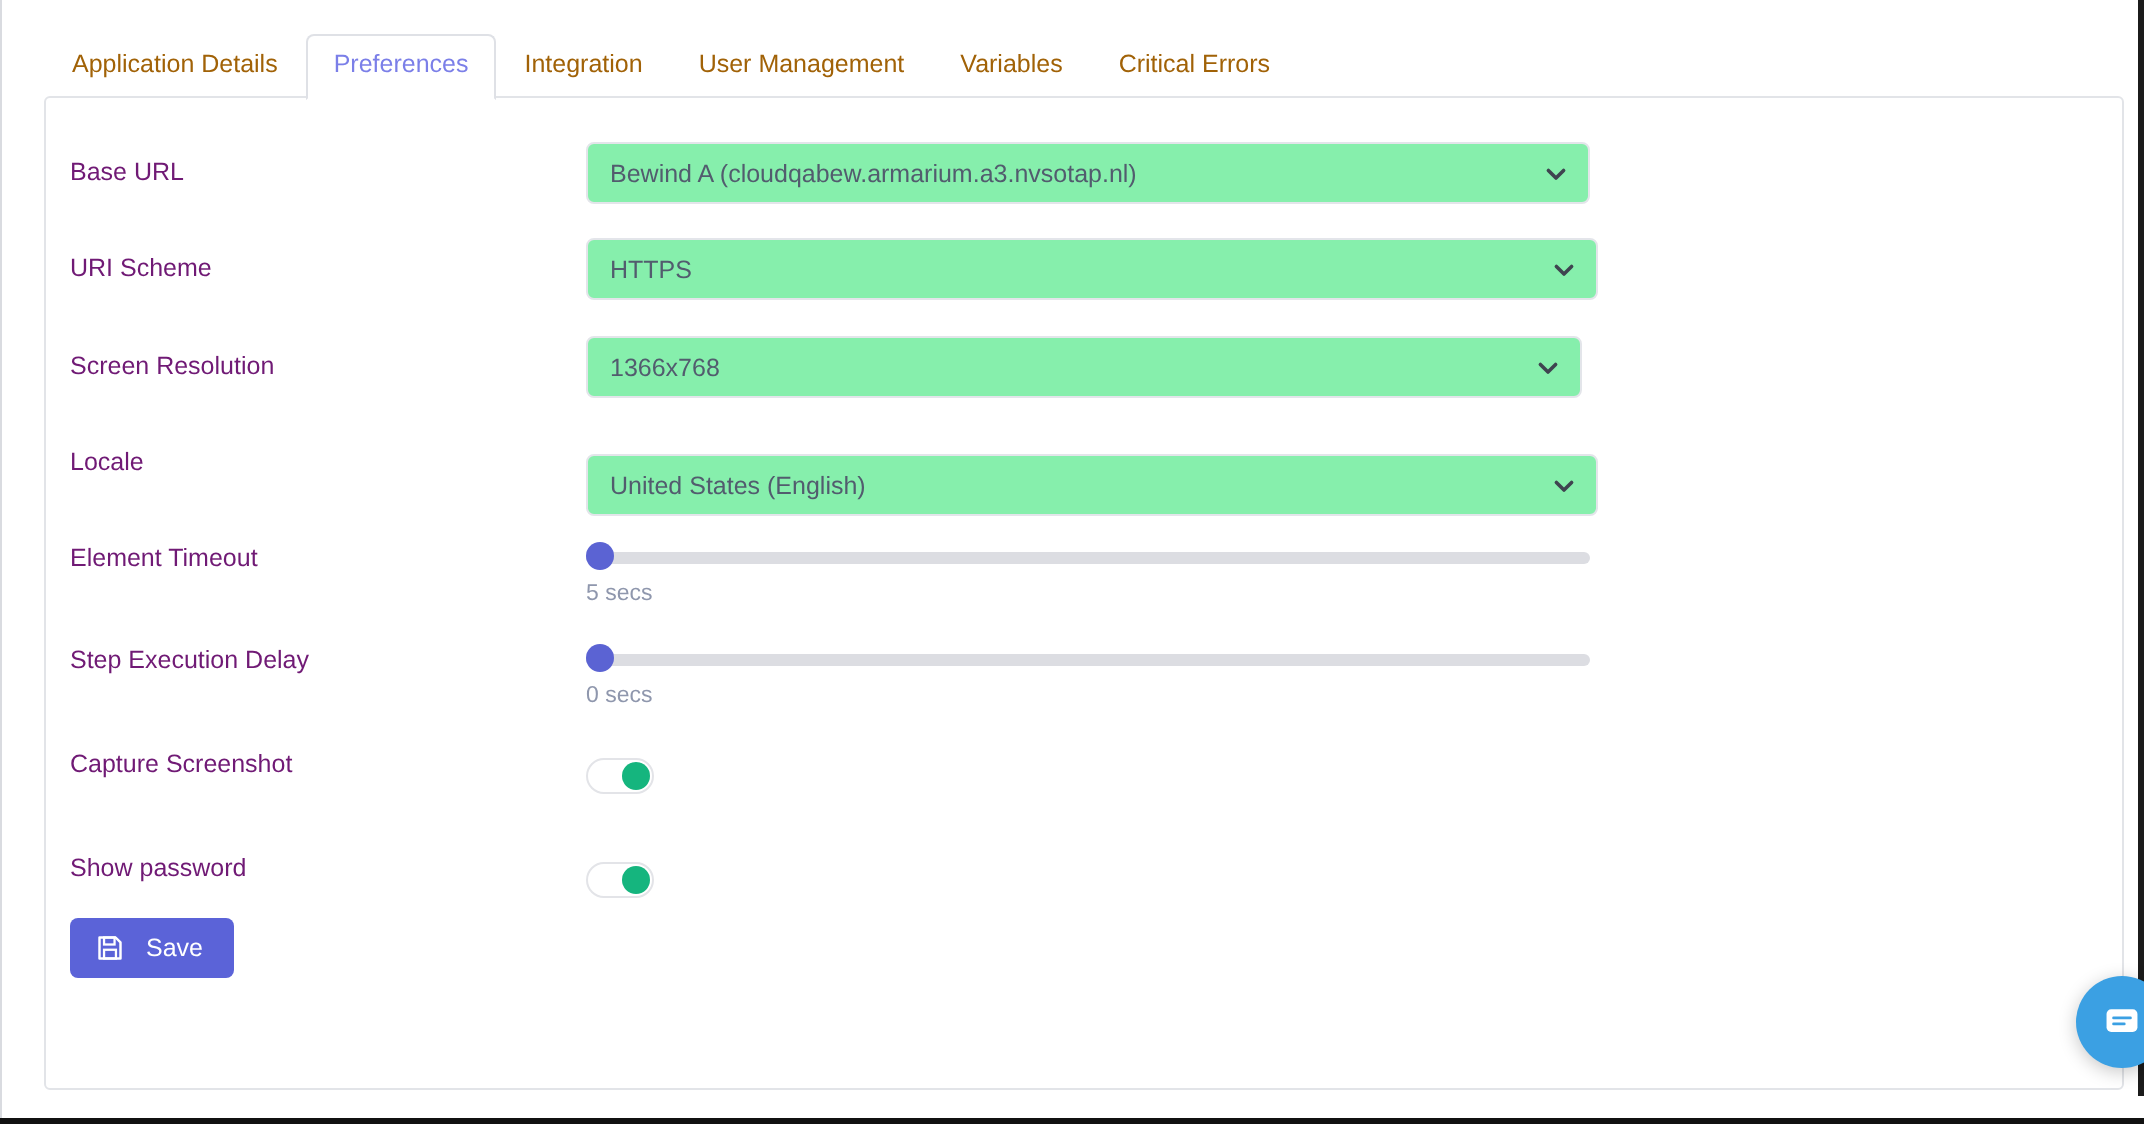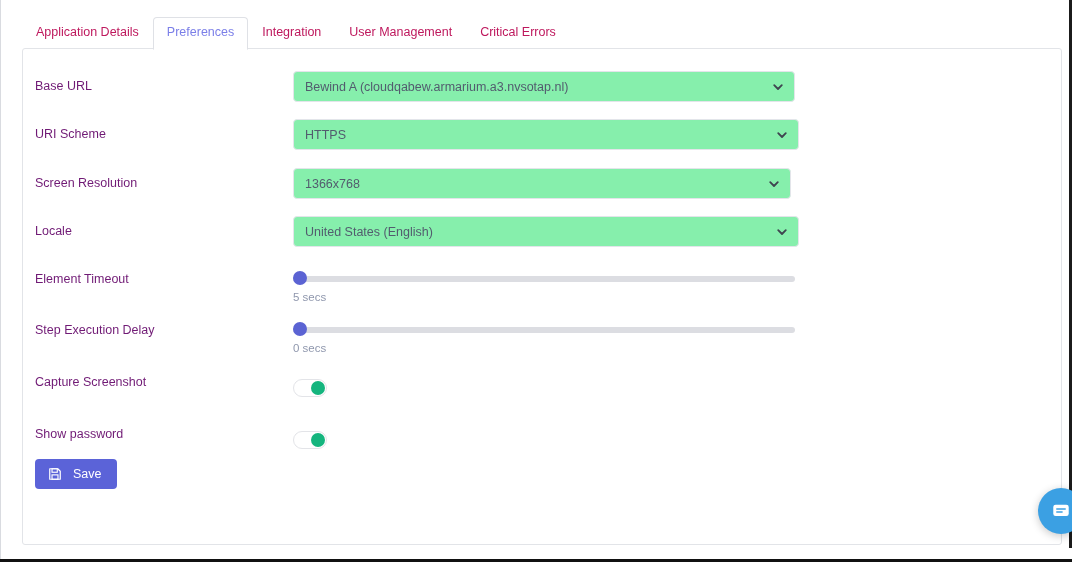--- a/index.html
+++ b/index.html
@@ -42,21 +42,21 @@
     left: 0; top: 18px;
     width: 1069px;
     height: 31px;
     display: flex;
     align-items: flex-end;
     padding-left: 22px;
     box-sizing: border-box;
   }
   .tab {
     font-size: 12.5px;
-    color: #be185d;
+    color: #a16207;
     padding: 7px 13px 9px 13px;
     line-height: 15px;
     white-space: nowrap;
     border: 1px solid transparent;
     border-radius: 4px 4px 0 0;
     position: relative;
     top: 1px;
     cursor: pointer;
     background: transparent;
   }
@@ -235,20 +235,23 @@
     <div class="tab active">
       <span>Preferences</span>
     </div>
     <div class="tab">
       <span>Integration</span>
     </div>
     <div class="tab">
       <span>User Management</span>
     </div>
     <div class="tab">
+      <span>Variables</span>
+    </div>
+    <div class="tab">
       <span>Critical Errors</span>
     </div>
   </div>
 
   <div class="card">
 
     <div class="row">
       <div class="label" style="top:29px;">Base URL</div>
       <div class="field" style="top:22px;">
         <div class="select" style="width:502px;">
@@ -279,21 +282,21 @@
           <span>1366x768</span>
           <svg class="chev" viewBox="0 0 12 12">
             <path d="M2.2 4.2 L6 8 L9.8 4.2" fill="none" stroke="#3f4450" stroke-width="1.8" stroke-linecap="round" stroke-linejoin="round"></path>
           </svg>
         </div>
       </div>
     </div>
 
     <div class="row">
       <div class="label" style="top:174px;">Locale</div>
-      <div class="field" style="top:167px;border-radius:15px;">
+      <div class="field" style="top:178px;border-radius:15px;">
         <div class="select" style="width:506px;">
           <span>United States (English)</span>
           <svg class="chev" viewBox="0 0 12 12">
             <path d="M2.2 4.2 L6 8 L9.8 4.2" fill="none" stroke="#3f4450" stroke-width="1.8" stroke-linecap="round" stroke-linejoin="round"></path>
           </svg>
         </div>
       </div>
     </div>
 
     <div class="row">

